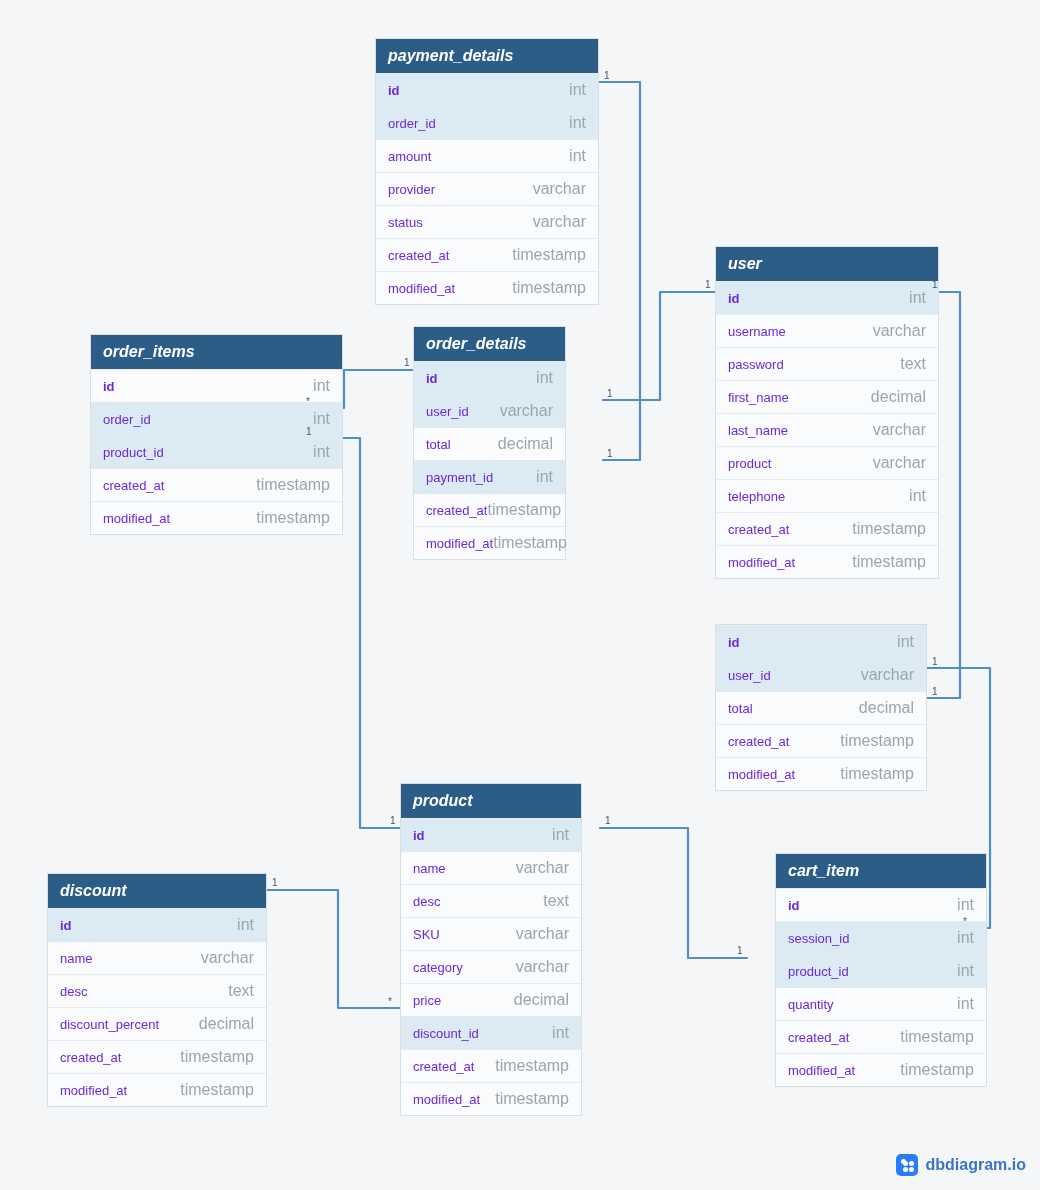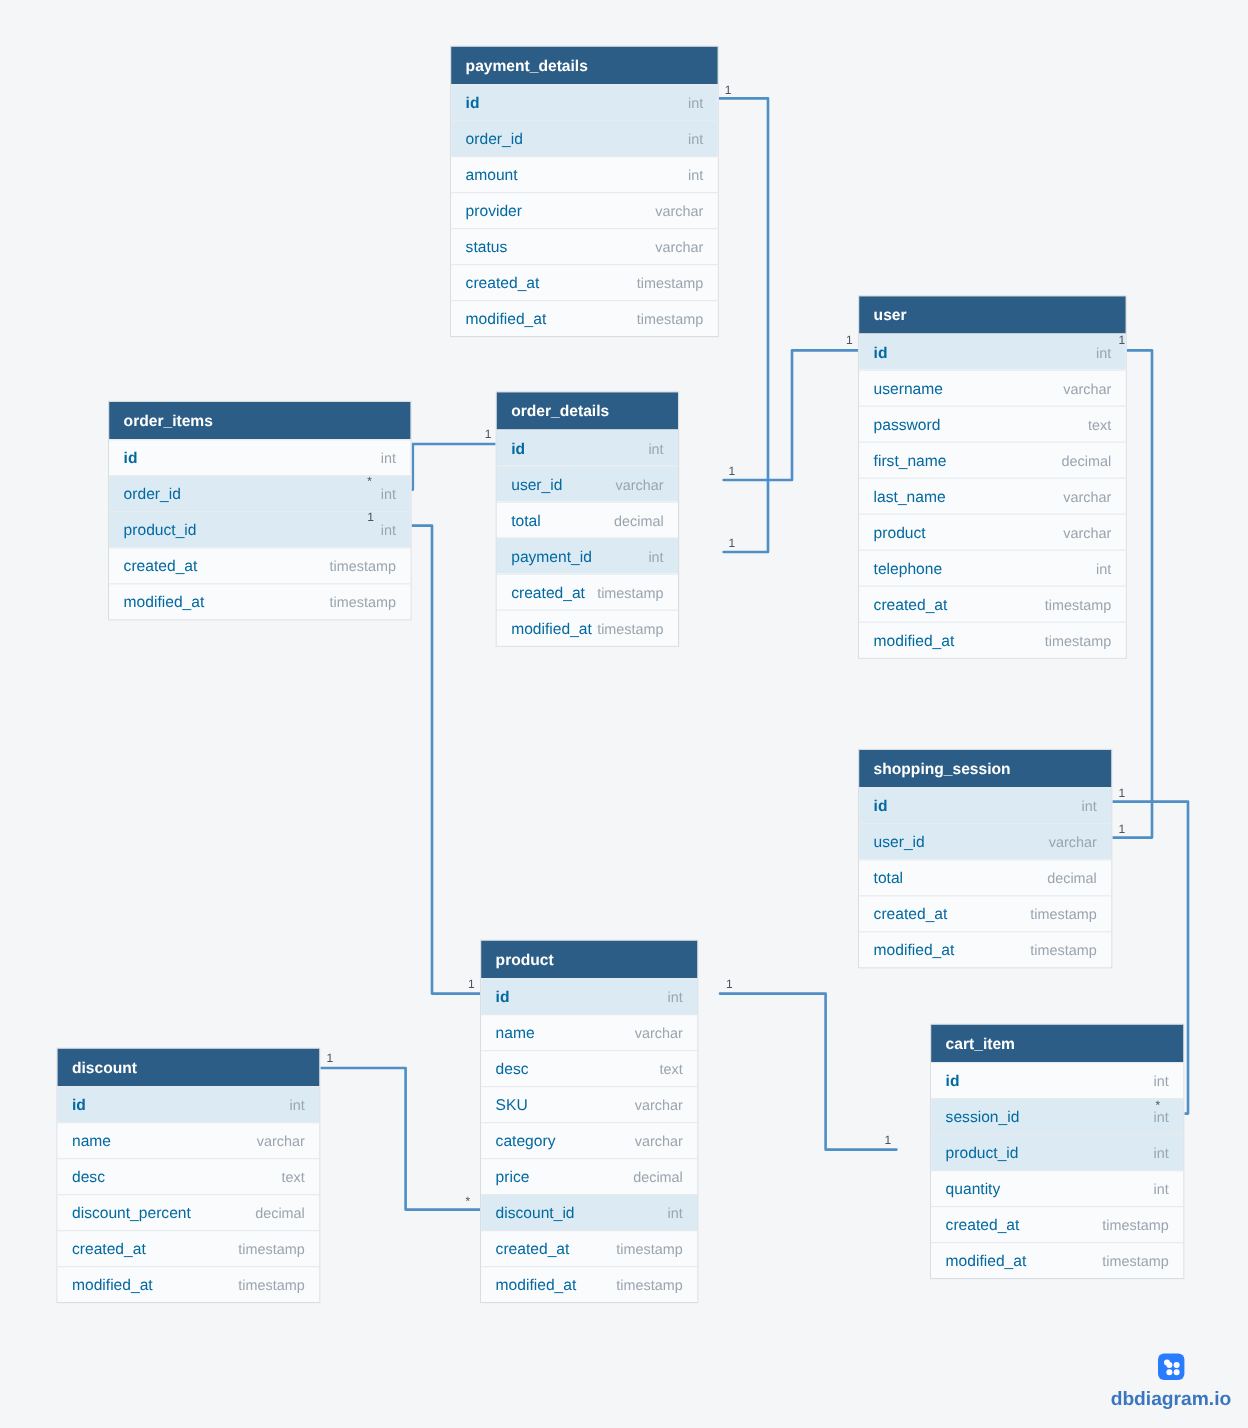--- a/index.html
+++ b/index.html
@@ -19,34 +19,35 @@
     border: 1px solid #d9dee3;
     width: 212px;
     box-shadow: 0 0 0 rgba(0,0,0,0);
     font-size: 13px;
   }
   .table-header {
     background: #2b5d86;
     color: #fff;
     font-weight: 700;
     padding: 8px 12px;
-    font-size: 13px;
+    font-size: 16px;
+    font-style: italic;
   }
   .row {
     display: flex;
     justify-content: space-between;
     align-items: center;
     padding: 7px 12px;
     border-top: 1px solid #e7ebee;
     background: #fafbfc;
   }
   .row.hl { background: #dcebf3; }
-  .col-name { color: #0369a1; }
+  .col-name { color: #6d28d9; }
   .col-name.bold { font-weight: 700; }
-  .col-type { color: #9aa5af; font-size: 12px; }
+  .col-type { color: #9aa5af; font-size: 16px; }
 
   svg.connectors {
     position: absolute;
     left: 0; top: 0;
     width: 1040px;
     height: 1190px;
     pointer-events: none;
   }
   .conn {
     fill: none;
@@ -65,21 +66,20 @@
   .watermark {
     position: absolute;
     right: 14px;
     bottom: 14px;
     display: flex;
     align-items: center;
     gap: 8px;
     color: #3a76bf;
     font-weight: 600;
     font-size: 16px;
-    flex-direction: column;
   }
   .watermark .logo {
     width: 22px;
     height: 22px;
     background: #2a7cff;
     border-radius: 5px;
     position: relative;
   }
   .watermark .logo::before {
     content: "";
@@ -228,21 +228,20 @@
       <div class="row">
         <span class="col-name">created_at</span>
         <span class="col-type">timestamp</span>
       </div>
       <div class="row">
         <span class="col-name">modified_at</span>
         <span class="col-type">timestamp</span>
       </div>
     </div>
     <div class="table" style="left: 715px; top: 624px; width: 212px;">
-      <div class="table-header">shopping_session</div>
       <div class="row hl">
         <span class="col-name bold">id</span>
         <span class="col-type">int</span>
       </div>
       <div class="row hl">
         <span class="col-name">user_id</span>
         <span class="col-type">varchar</span>
       </div>
       <div class="row">
         <span class="col-name">total</span>

